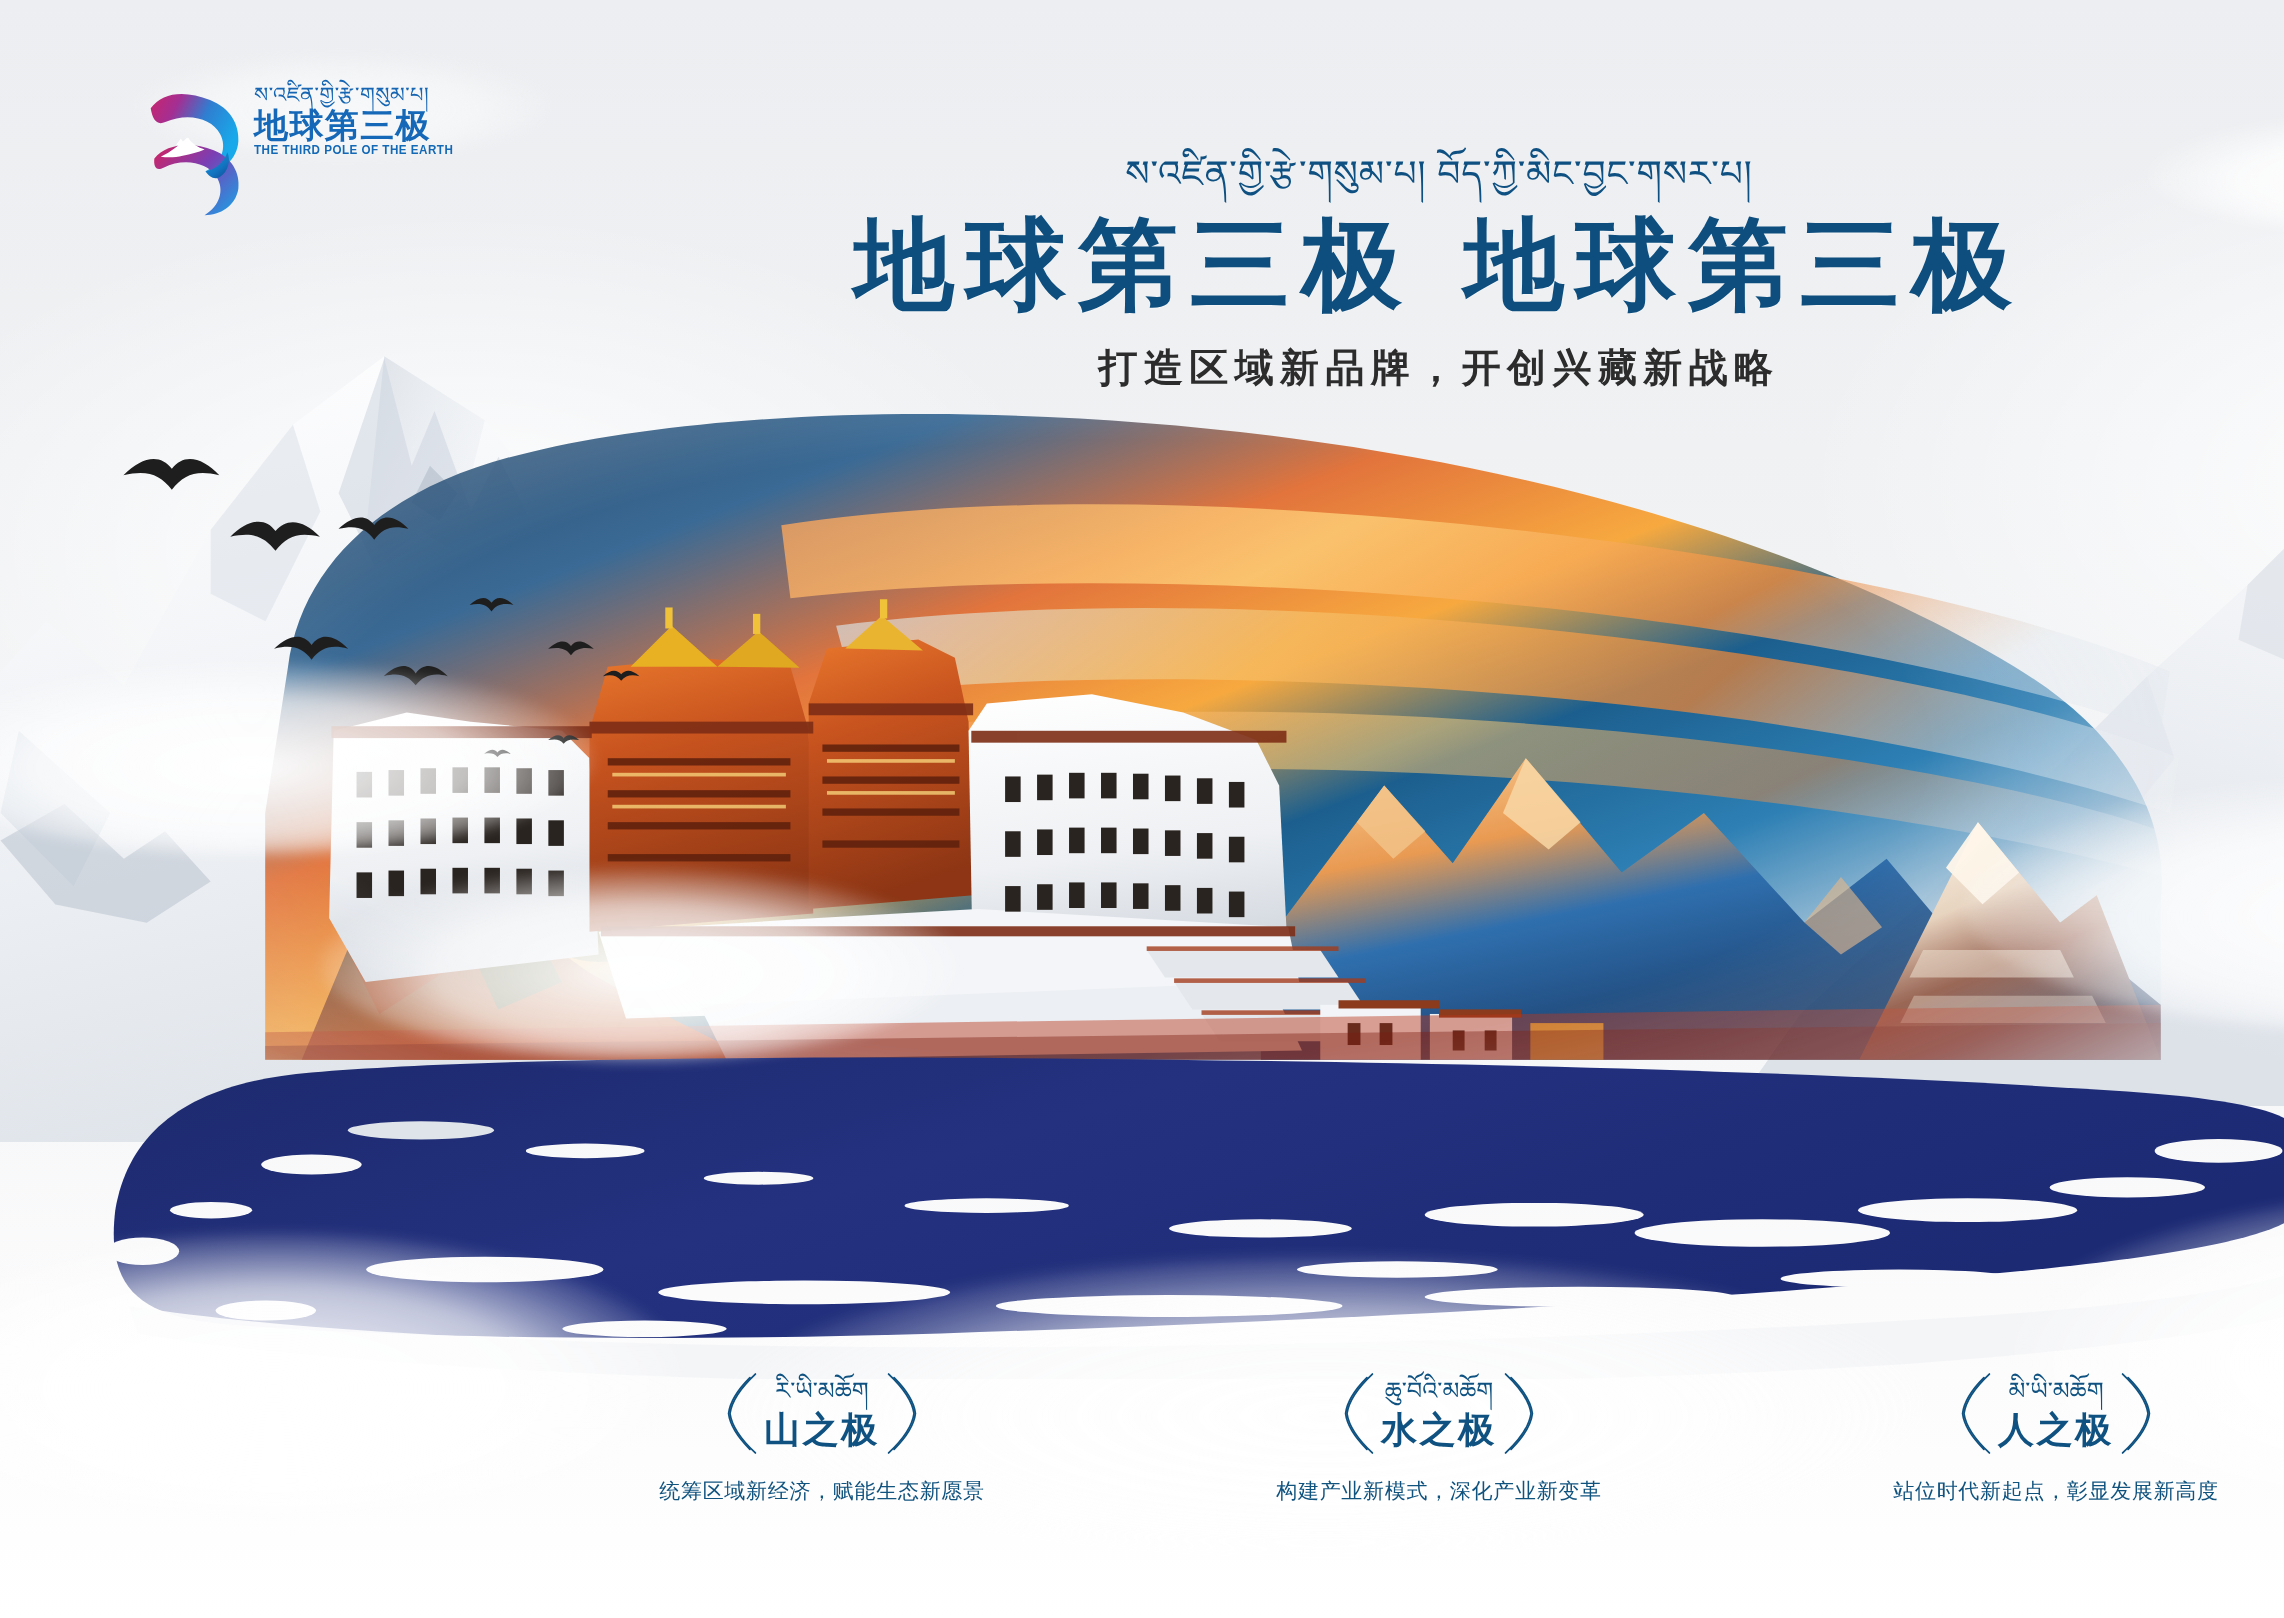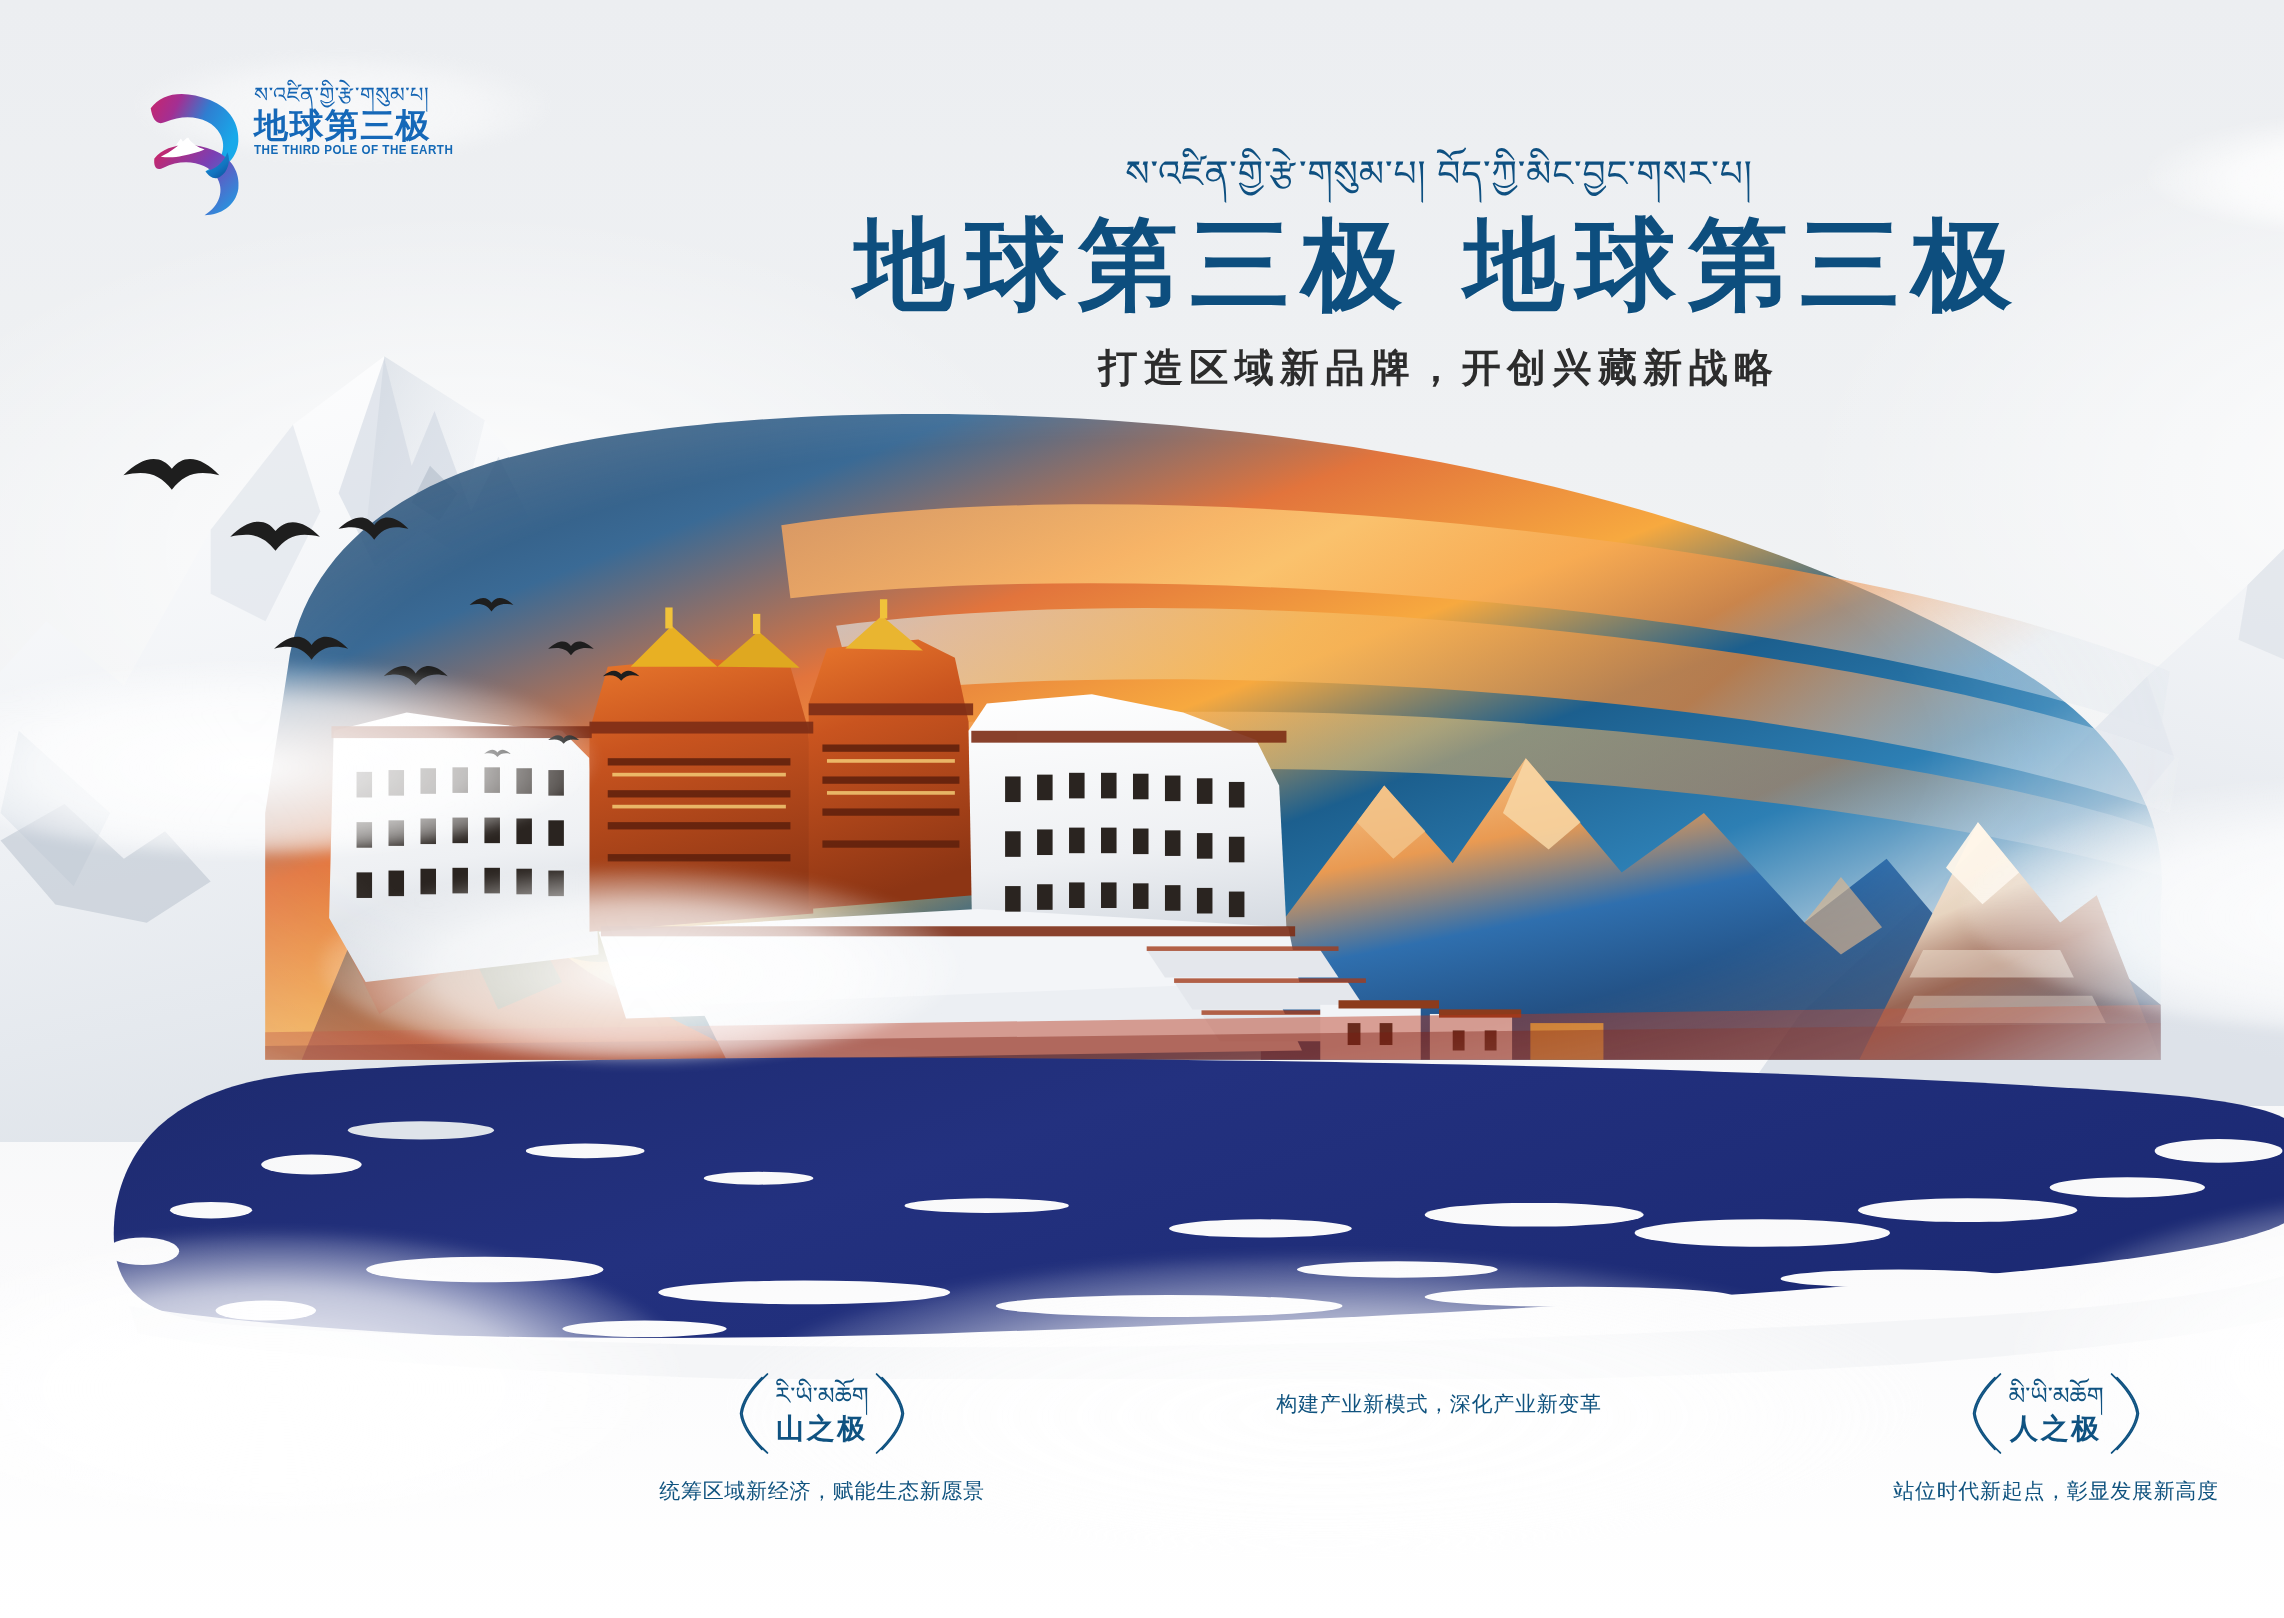--- a/index.html
+++ b/index.html
@@ -97,21 +97,21 @@
   .pole { width:512px; text-align:center; }
   .pole-top {
     display:flex; align-items:center; justify-content:center; gap:4.6px;
   }
   .brk { width:39px; height:87px; flex:0 0 39px; }
   .pole-names { display:flex; flex-direction:column; align-items:center; gap:5px; }
   .pole-tib {
     font-size:24px; color:#0f5281; line-height:1.15; white-space:nowrap;
   }
   .pole-cn {
-    font-size:28px; font-weight:bold; color:#0f5281;
+    font-size:36px; font-weight:bold; color:#0f5281;
     letter-spacing:2.7px; line-height:1.1; white-space:nowrap;
   }
   .pole-desc {
     margin-top:20px;
     font-size:21px; color:#10537f; letter-spacing:0.7px;
     white-space:nowrap;
   }
 </style>
 </head>
 <body>
@@ -513,20 +513,38 @@
           <g fill="none" stroke="#0f5281" stroke-width="4" stroke-linecap="round">
             <path d="M8 8 C42 40 60 66 64 95 C60 124 42 150 8 182"></path>
             <path d="M20 16 C50 46 64 70 67 95 C64 120 50 144 20 174"></path>
           </g>
         </svg>
       </div>
       <div class="pole-desc">统筹区域新经济，赋能生态新愿景</div>
     </div>
 
     <div class="pole">
+      <div class="pole-top">
+        <svg class="brk" viewBox="0 0 86 190">
+          <g fill="none" stroke="#0f5281" stroke-width="4" stroke-linecap="round">
+            <path d="M78 8 C44 40 26 66 22 95 C26 124 44 150 78 182"></path>
+            <path d="M66 16 C36 46 22 70 19 95 C22 120 36 144 66 174"></path>
+          </g>
+        </svg>
+        <div class="pole-names">
+          <div class="pole-tib">ཆུ་བོའི་མཆོག</div>
+          <div class="pole-cn">水之极</div>
+        </div>
+        <svg class="brk" viewBox="0 0 86 190">
+          <g fill="none" stroke="#0f5281" stroke-width="4" stroke-linecap="round">
+            <path d="M8 8 C42 40 60 66 64 95 C60 124 42 150 8 182"></path>
+            <path d="M20 16 C50 46 64 70 67 95 C64 120 50 144 20 174"></path>
+          </g>
+        </svg>
+      </div>
       <div class="pole-desc">构建产业新模式，深化产业新变革</div>
     </div>
 
     <div class="pole">
       <div class="pole-top">
         <svg class="brk" viewBox="0 0 86 190">
           <g fill="none" stroke="#0f5281" stroke-width="4" stroke-linecap="round">
             <path d="M78 8 C44 40 26 66 22 95 C26 124 44 150 78 182"></path>
             <path d="M66 16 C36 46 22 70 19 95 C22 120 36 144 66 174"></path>
           </g>

